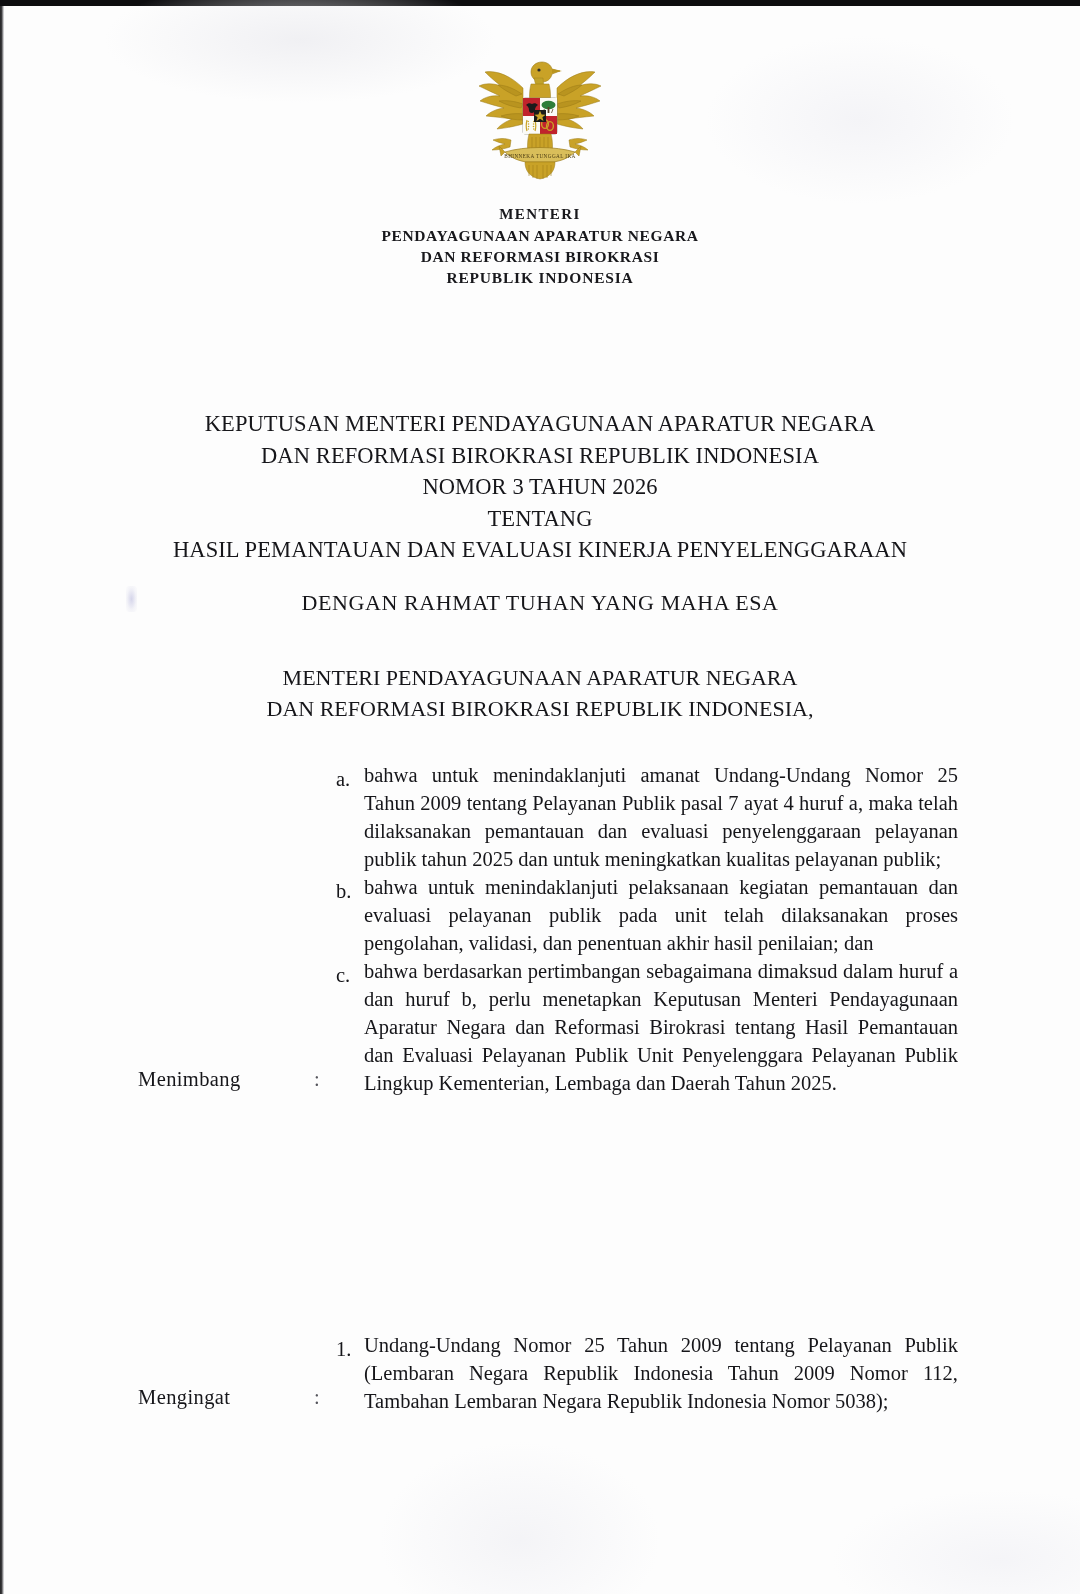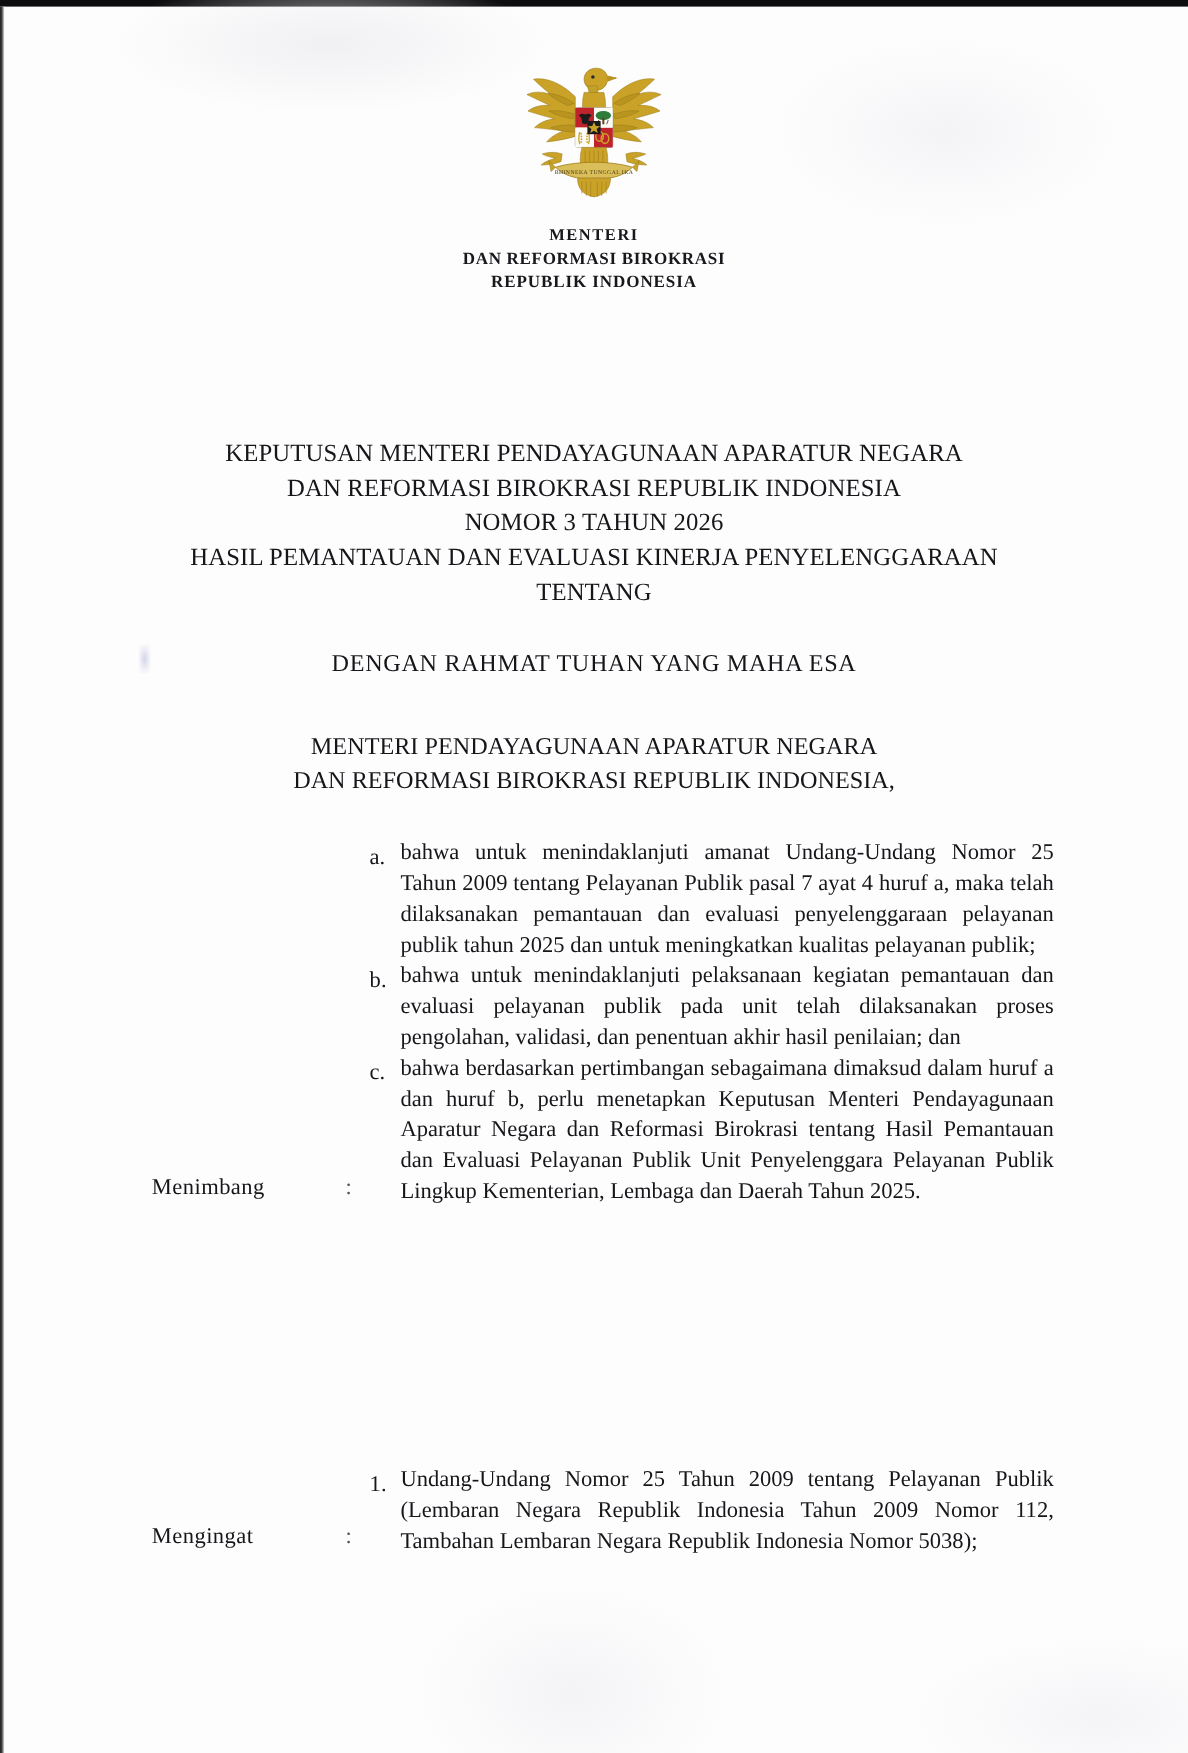--- a/index.html
+++ b/index.html
@@ -76,21 +76,21 @@
   .ministry-header .mh-line1 { font-size: 15px; letter-spacing: 1.4px; }
   .ministry-header .mh-line2 { font-size: 15.5px; letter-spacing: 0.6px; }
   .ministry-header .mh-line3 { font-size: 15.5px; letter-spacing: 0.6px; }
   .ministry-header .mh-line4 { font-size: 15.5px; letter-spacing: 0.8px; }
 
   
   .decree-title {
     position: absolute;
     left: 110px;
     width: 860px;
-    top: 396px;
+    top: 408px;
     text-align: center;
     font-size: 22.5px;
     line-height: 31.5px;
     letter-spacing: 0.1px;
     color: #16161a;
   }
   .decree-title .tl-wide {
     display: block;
     margin-top: 21px;
     font-size: 22.5px;
@@ -264,30 +264,31 @@
         <g fill="#c9a227" stroke="#9b7a17" stroke-width="0.5">
           <path d="M60 104 C60 112 64 119 75 121 C86 119 90 112 90 104 Z"></path>
           <path d="M64 107 L64 118 M68 107 L68 120 M72 107 L72 121 M78 107 L78 121 M82 107 L82 120 M86 107 L86 118" stroke="#a3811a" stroke-width="0.6" fill="none"></path>
         </g>
       </g>
     </svg>
   </div>
 
   <div class="ministry-header">
     <div class="mh-line1">MENTERI</div>
+    <div class="mh-line2">PENDAYAGUNAAN APARATUR NEGARA</div>
     <div class="mh-line3">DAN REFORMASI BIROKRASI</div>
     <div class="mh-line4">REPUBLIK INDONESIA</div>
   </div>
 
   <div class="decree-title">
     <div>KEPUTUSAN MENTERI PENDAYAGUNAAN APARATUR NEGARA</div>
     <div>DAN REFORMASI BIROKRASI REPUBLIK INDONESIA</div>
     <div>NOMOR 3 TAHUN 2026</div>
+    <div>TENTANG</div>
     <div>HASIL PEMANTAUAN DAN EVALUASI KINERJA PENYELENGGARAAN</div>
-    <div>TENTANG</div>
   </div>
 
   <div class="basmalah">DENGAN RAHMAT TUHAN YANG MAHA ESA</div>
 
   <div class="issuer">
     <div>MENTERI PENDAYAGUNAAN APARATUR NEGARA</div>
     <div>DAN REFORMASI BIROKRASI REPUBLIK INDONESIA,</div>
   </div>
 
   <div class="clause clause-menimbang">

